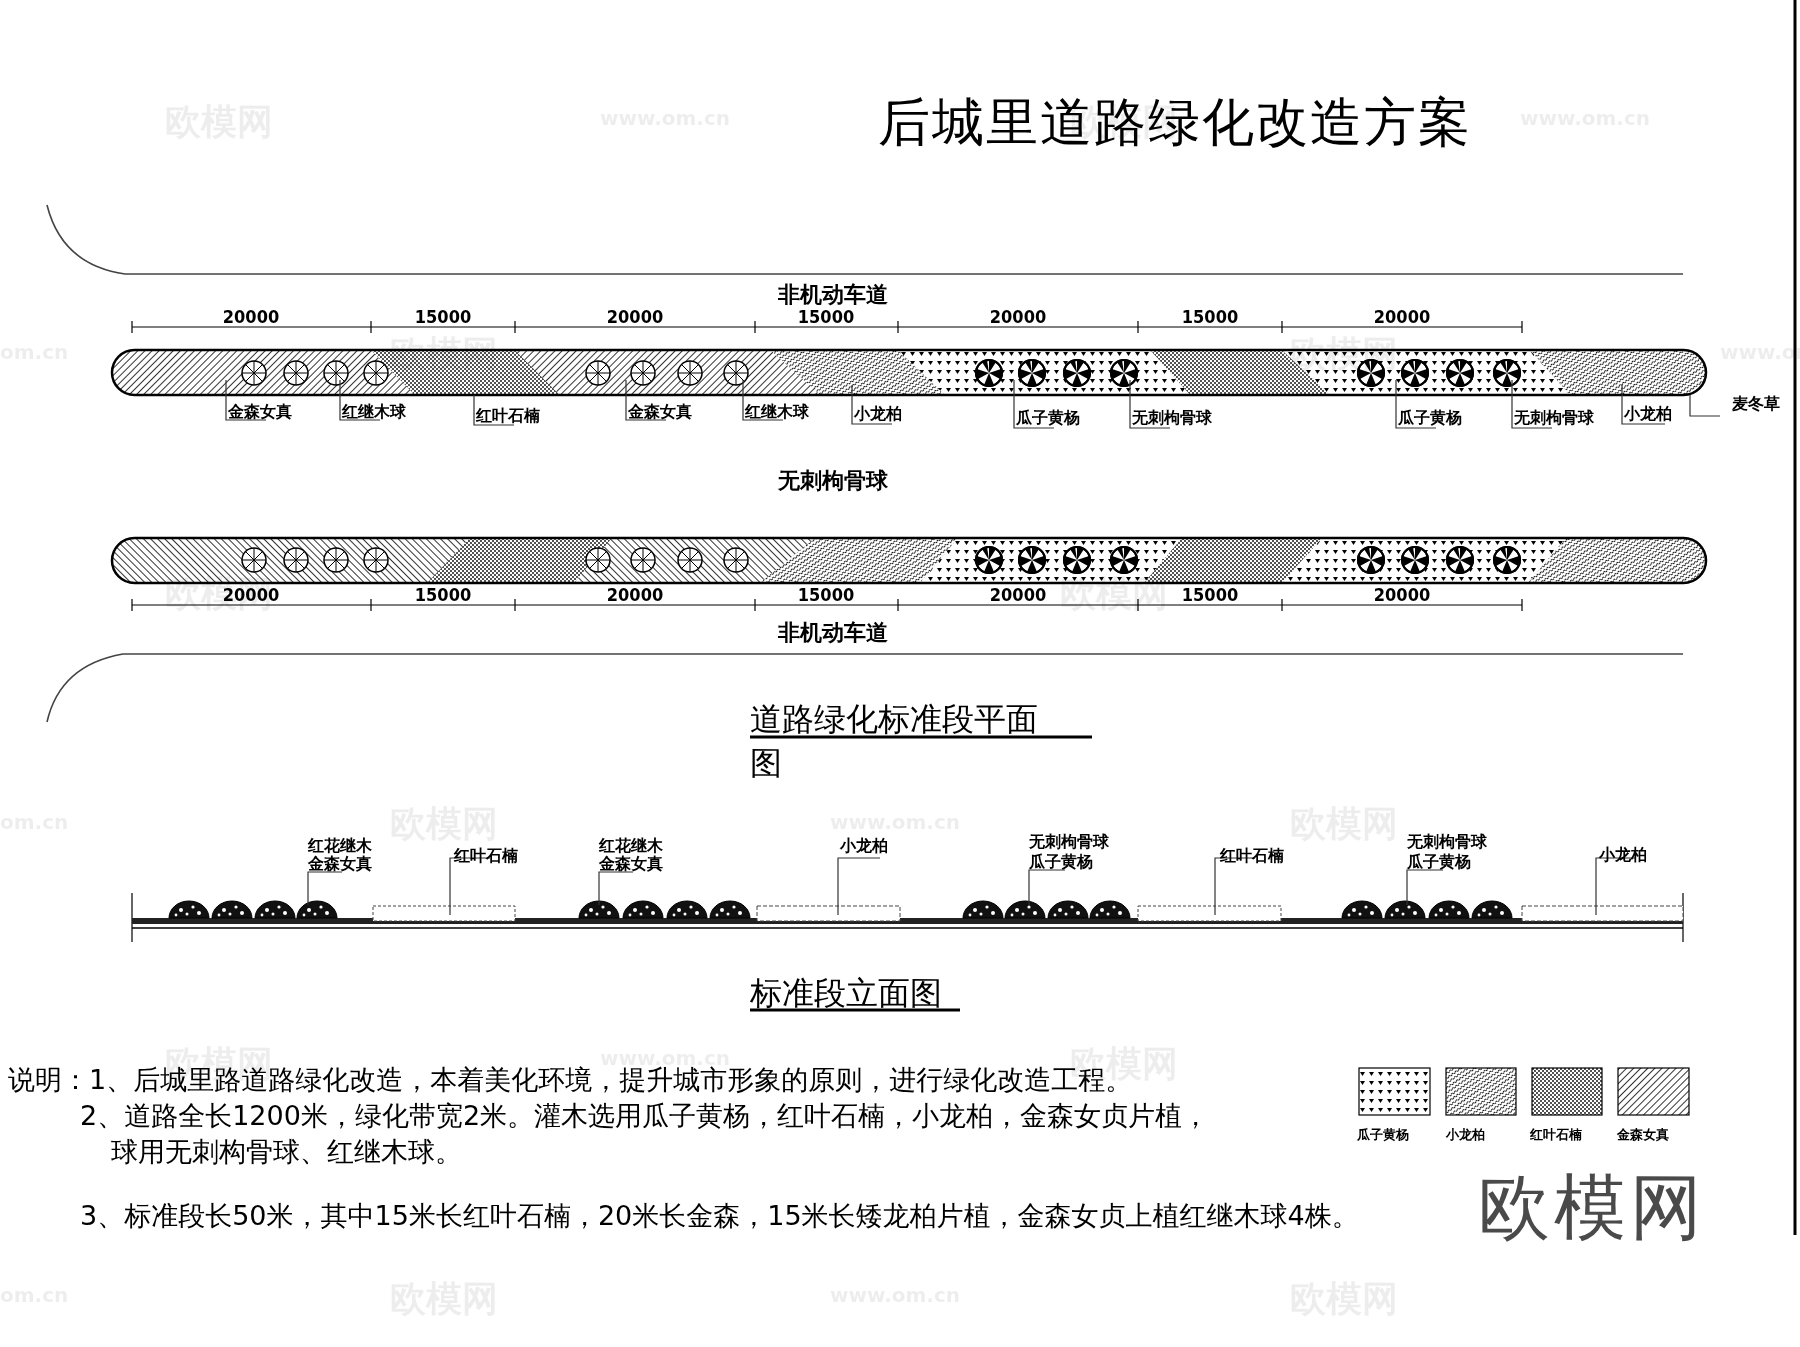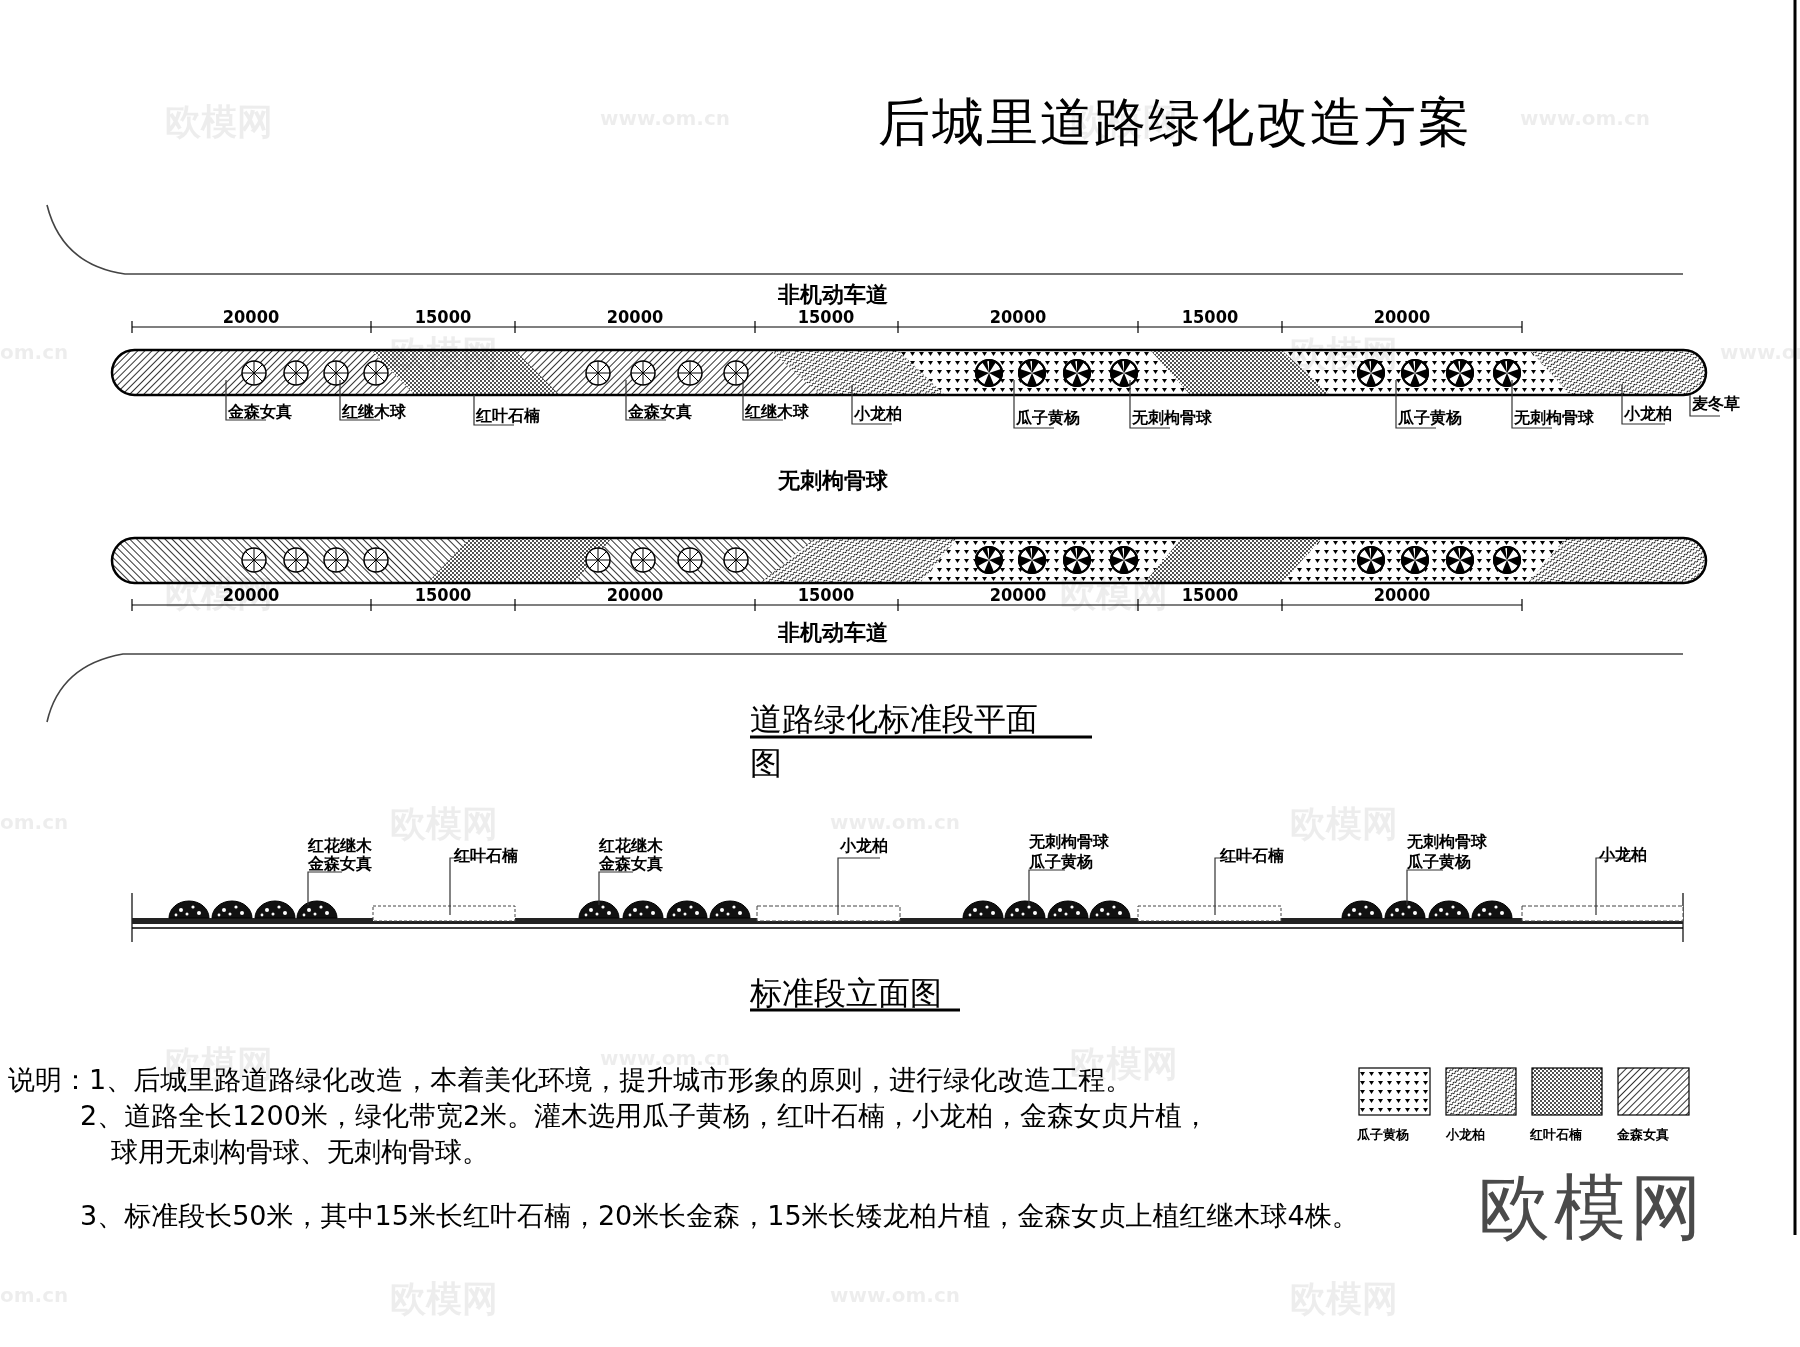--- a/index.html
+++ b/index.html
@@ -274,21 +274,21 @@
   <div class="abs plant-label" style="left:342px;top:402px;">红继木球</div>
   <div class="abs plant-label" style="left:476px;top:406px;">红叶石楠</div>
   <div class="abs plant-label" style="left:628px;top:402px;">金森女真</div>
   <div class="abs plant-label" style="left:745px;top:402px;">红继木球</div>
   <div class="abs plant-label" style="left:854px;top:404px;">小龙柏</div>
   <div class="abs plant-label" style="left:1016px;top:408px;">瓜子黄杨</div>
   <div class="abs plant-label" style="left:1132px;top:408px;">无刺枸骨球</div>
   <div class="abs plant-label" style="left:1398px;top:408px;">瓜子黄杨</div>
   <div class="abs plant-label" style="left:1514px;top:408px;">无刺枸骨球</div>
   <div class="abs plant-label" style="left:1624px;top:404px;">小龙柏</div>
-  <div class="abs plant-label" style="left:1692px;top:394px;">麦冬草</div>
+  <div class="abs plant-label" style="left:1692px;top:394px;padding-left:40px;">麦冬草</div>
 </div>
 
 <div class="abs road-label" style="left:778px;top:466px;">无刺枸骨球</div>
 
 <div>
   <div class="abs dim-text" style="left:251px;top:584px;">20000</div>
   <div class="abs dim-text" style="left:443px;top:584px;">15000</div>
   <div class="abs dim-text" style="left:635px;top:584px;">20000</div>
   <div class="abs dim-text" style="left:826px;top:584px;">15000</div>
   <div class="abs dim-text" style="left:1018px;top:584px;">20000</div>
@@ -314,21 +314,21 @@
   <div class="abs plant-label" style="left:1407px;top:832px;">无刺枸骨球</div>
   <div class="abs plant-label" style="left:1407px;top:852px;">瓜子黄杨</div>
   <div class="abs plant-label" style="left:1599px;top:845px;">小龙柏</div>
 </div>
 
 <div class="abs section-title" style="left:750px;top:972px;">标准段立面图</div>
 
 <div class="abs notes" style="left:8px;top:1062px;">
   <div><span>说明：</span><span>1、后城里路道路绿化改造，本着美化环境，提升城市形象的原则，进行绿化改造工程。</span></div>
   <div style="padding-left:72px;">2、道路全长1200米，绿化带宽2米。灌木选用瓜子黄杨，红叶石楠，小龙柏，金森女贞片植，</div>
-  <div style="padding-left:103px;">球用无刺构骨球、无刺枸骨球。</div>
+  <div style="padding-left:103px;">球用无刺构骨球、红继木球。</div>
   <div style="padding-left:72px;margin-top:28px;">3、标准段长50米，其中15米长红叶石楠，20米长金森，15米长矮龙柏片植，金森女贞上植红继木球4株。</div>
 </div>
 
 <div>
   <div class="abs legend-label" style="left:1357px;top:1126px;">瓜子黄杨</div>
   <div class="abs legend-label" style="left:1446px;top:1126px;">小龙柏</div>
   <div class="abs legend-label" style="left:1530px;top:1126px;">红叶石楠</div>
   <div class="abs legend-label" style="left:1617px;top:1126px;">金森女真</div>
 </div>
 

